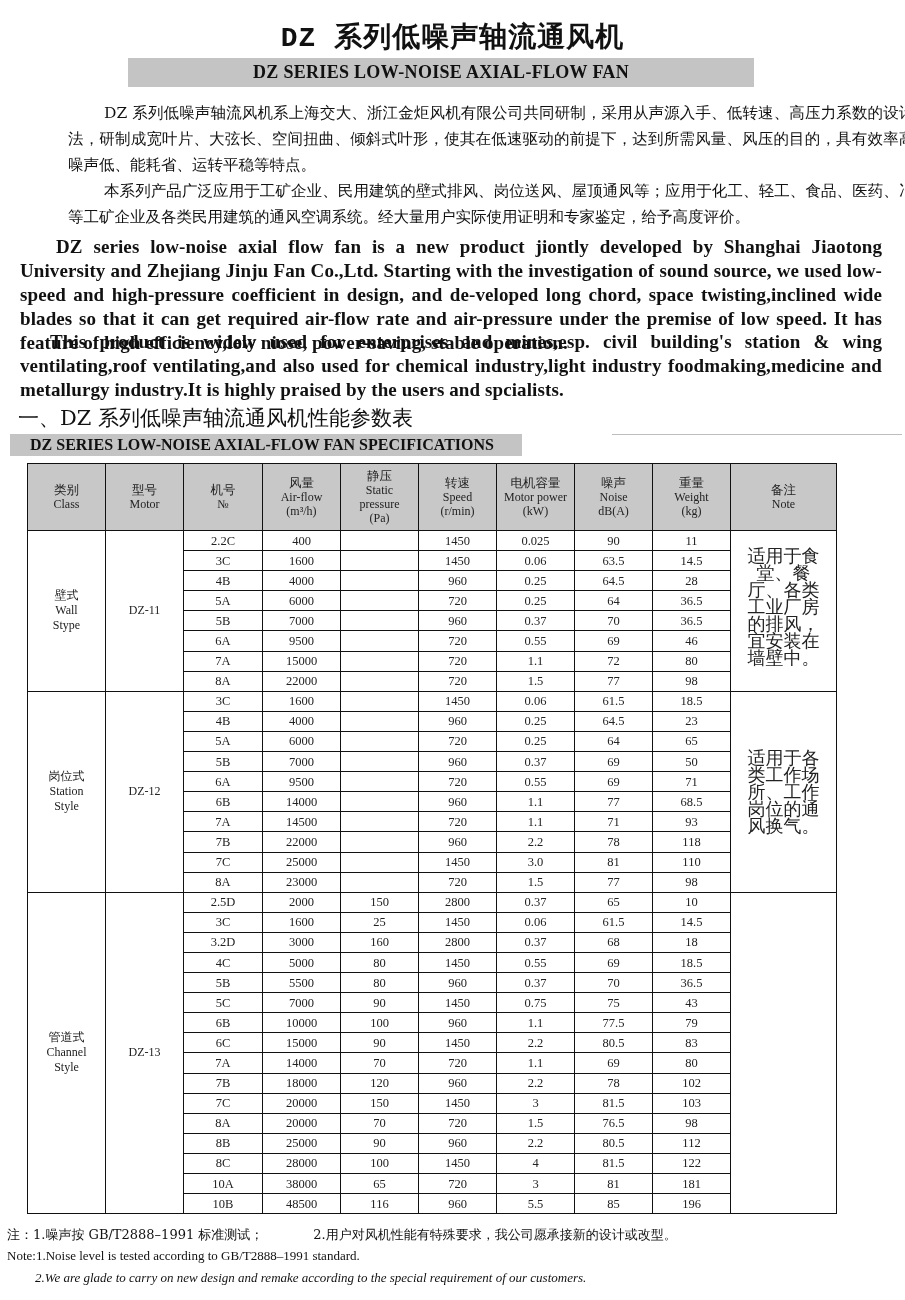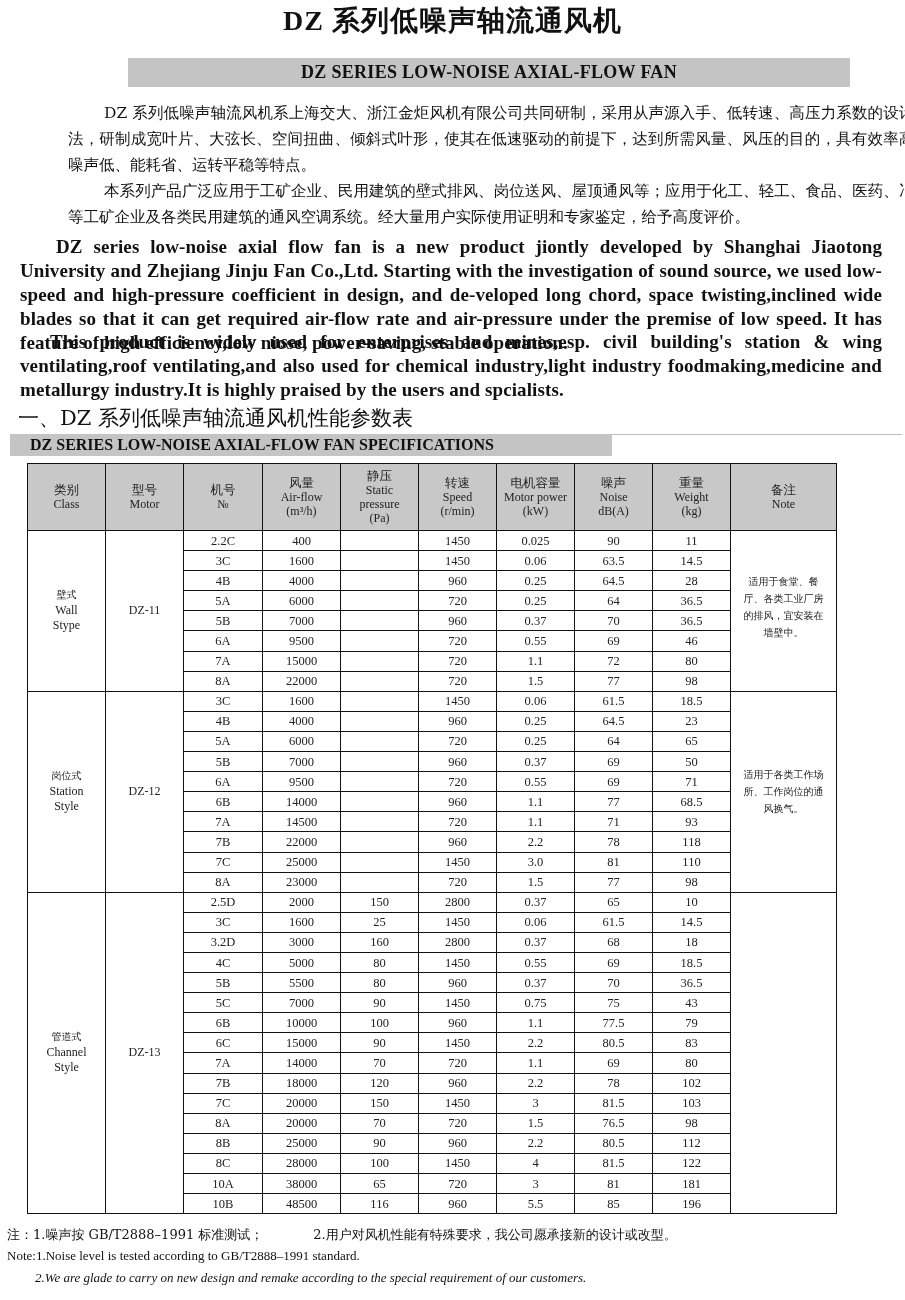--- a/index.html
+++ b/index.html
@@ -1,44 +1,44 @@
 <!DOCTYPE html>
 <html><head>
   <meta charset="utf-8">
   <style>
     * { margin: 0; padding: 0; box-sizing: border-box; }
     html, body { width: 905px; height: 1300px; background: #ffffff; overflow: hidden; }
     body { font-family: "Liberation Serif", "DejaVu Serif", serif; color: #111; position: relative; }
 
     .title {
-      position: absolute; left: 0; top: 2px; width: 905px; text-align: center;
-      font-family: Liberation Serif, serif; font-size: 28px; font-weight: bold; letter-spacing: 1px;
+      position: absolute; left: 0; top: 18px; width: 905px; text-align: center;
+      font-family: Liberation Mono, monospace; font-size: 28px; font-weight: bold; letter-spacing: 1px;
     }
     .subtitle-band {
-      position: absolute; left: 128px; top: 58px; width: 722px; height: 29px;
+      position: absolute; left: 128px; top: 58px; width: 626px; height: 29px;
       background: #c4c4c4; text-align: center;
       font-family: "Liberation Serif", serif; font-weight: bold; font-size: 18px; line-height: 29px;
       letter-spacing: 0.3px;
     }
 
     .para {
       position: absolute; left: 20px; width: 862px;
       text-align: justify; text-align-last: left;
     }
     .cn { font-family: "DejaVu Serif", serif; font-size: 15.5px; line-height: 26px; margin-left: 48px; }
     .en { font-family: "Liberation Serif", serif; font-size: 19px; font-weight: bold; line-height: 24px; letter-spacing: 0.1px; }
     .indent { text-indent: 36px; }
     .indent-sm { text-indent: 30px; }
 
     .section-heading {
       position: absolute; left: 18px; top: 404px;
       font-family: "DejaVu Serif", serif; font-size: 21px; font-weight: normal;
     }
     .section-band {
-      position: absolute; left: 10px; top: 434px; width: 602px; height: 22px;
+      position: absolute; left: 10px; top: 434px; width: 512px; height: 22px;
       background: #c4c4c4;
       font-family: "Liberation Serif", serif; font-weight: bold; font-size: 16px; line-height: 22px;
       padding-left: 20px;
     }
     .section-rule {
       position: absolute; left: 612px; top: 434px; width: 290px; height: 1px; background: #bdbdbd;
     }
 
     table.spec {
       position: absolute; left: 27px; top: 463px; width: 809px;
@@ -49,24 +49,24 @@
       border: 1.3px solid #111; text-align: center; vertical-align: middle;
       padding: 0;
     }
     table.spec thead th {
       background: #c8c8c8; font-weight: normal; height: 67px; line-height: 14px; font-size: 12px;
     }
     table.spec thead th .zh { font-family: "DejaVu Serif", serif; font-size: 12.5px; display: block; }
     table.spec thead th .e { display: block; }
     table.spec tbody td { height: 20.1px; line-height: 18px; font-size: 12.5px; }
     table.spec td.grp { line-height: 15px; font-size: 12px; }
-    table.spec td.grp .zh { font-family: Liberation Mono, monospace; display: block; font-size: 10px; }
+    table.spec td.grp .zh { font-family: Liberation Serif, serif; display: block; font-size: 12px; }
     table.spec td.grp .e { display: block; }
     table.spec td.note {
-      font-family: "DejaVu Serif", serif; font-size: 10px; line-height: 17px;
+      font-family: "DejaVu Serif", serif; font-size: 18px; line-height: 17px;
       padding: 12px 8px;
     }
     table.spec td.note span { display: block; width: 84px; margin: 0 auto; text-align: center; }
 
     .footnote {
       position: absolute; left: 7px; font-size: 13px;
     }
     .fn-cn { top: 1226px; font-family: "DejaVu Serif", serif; font-size: 13px; }
     .fn-cn .gap { display: inline-block; width: 50px; }
     .fn-en1 { top: 1248px; font-family: "Liberation Serif", serif; }

